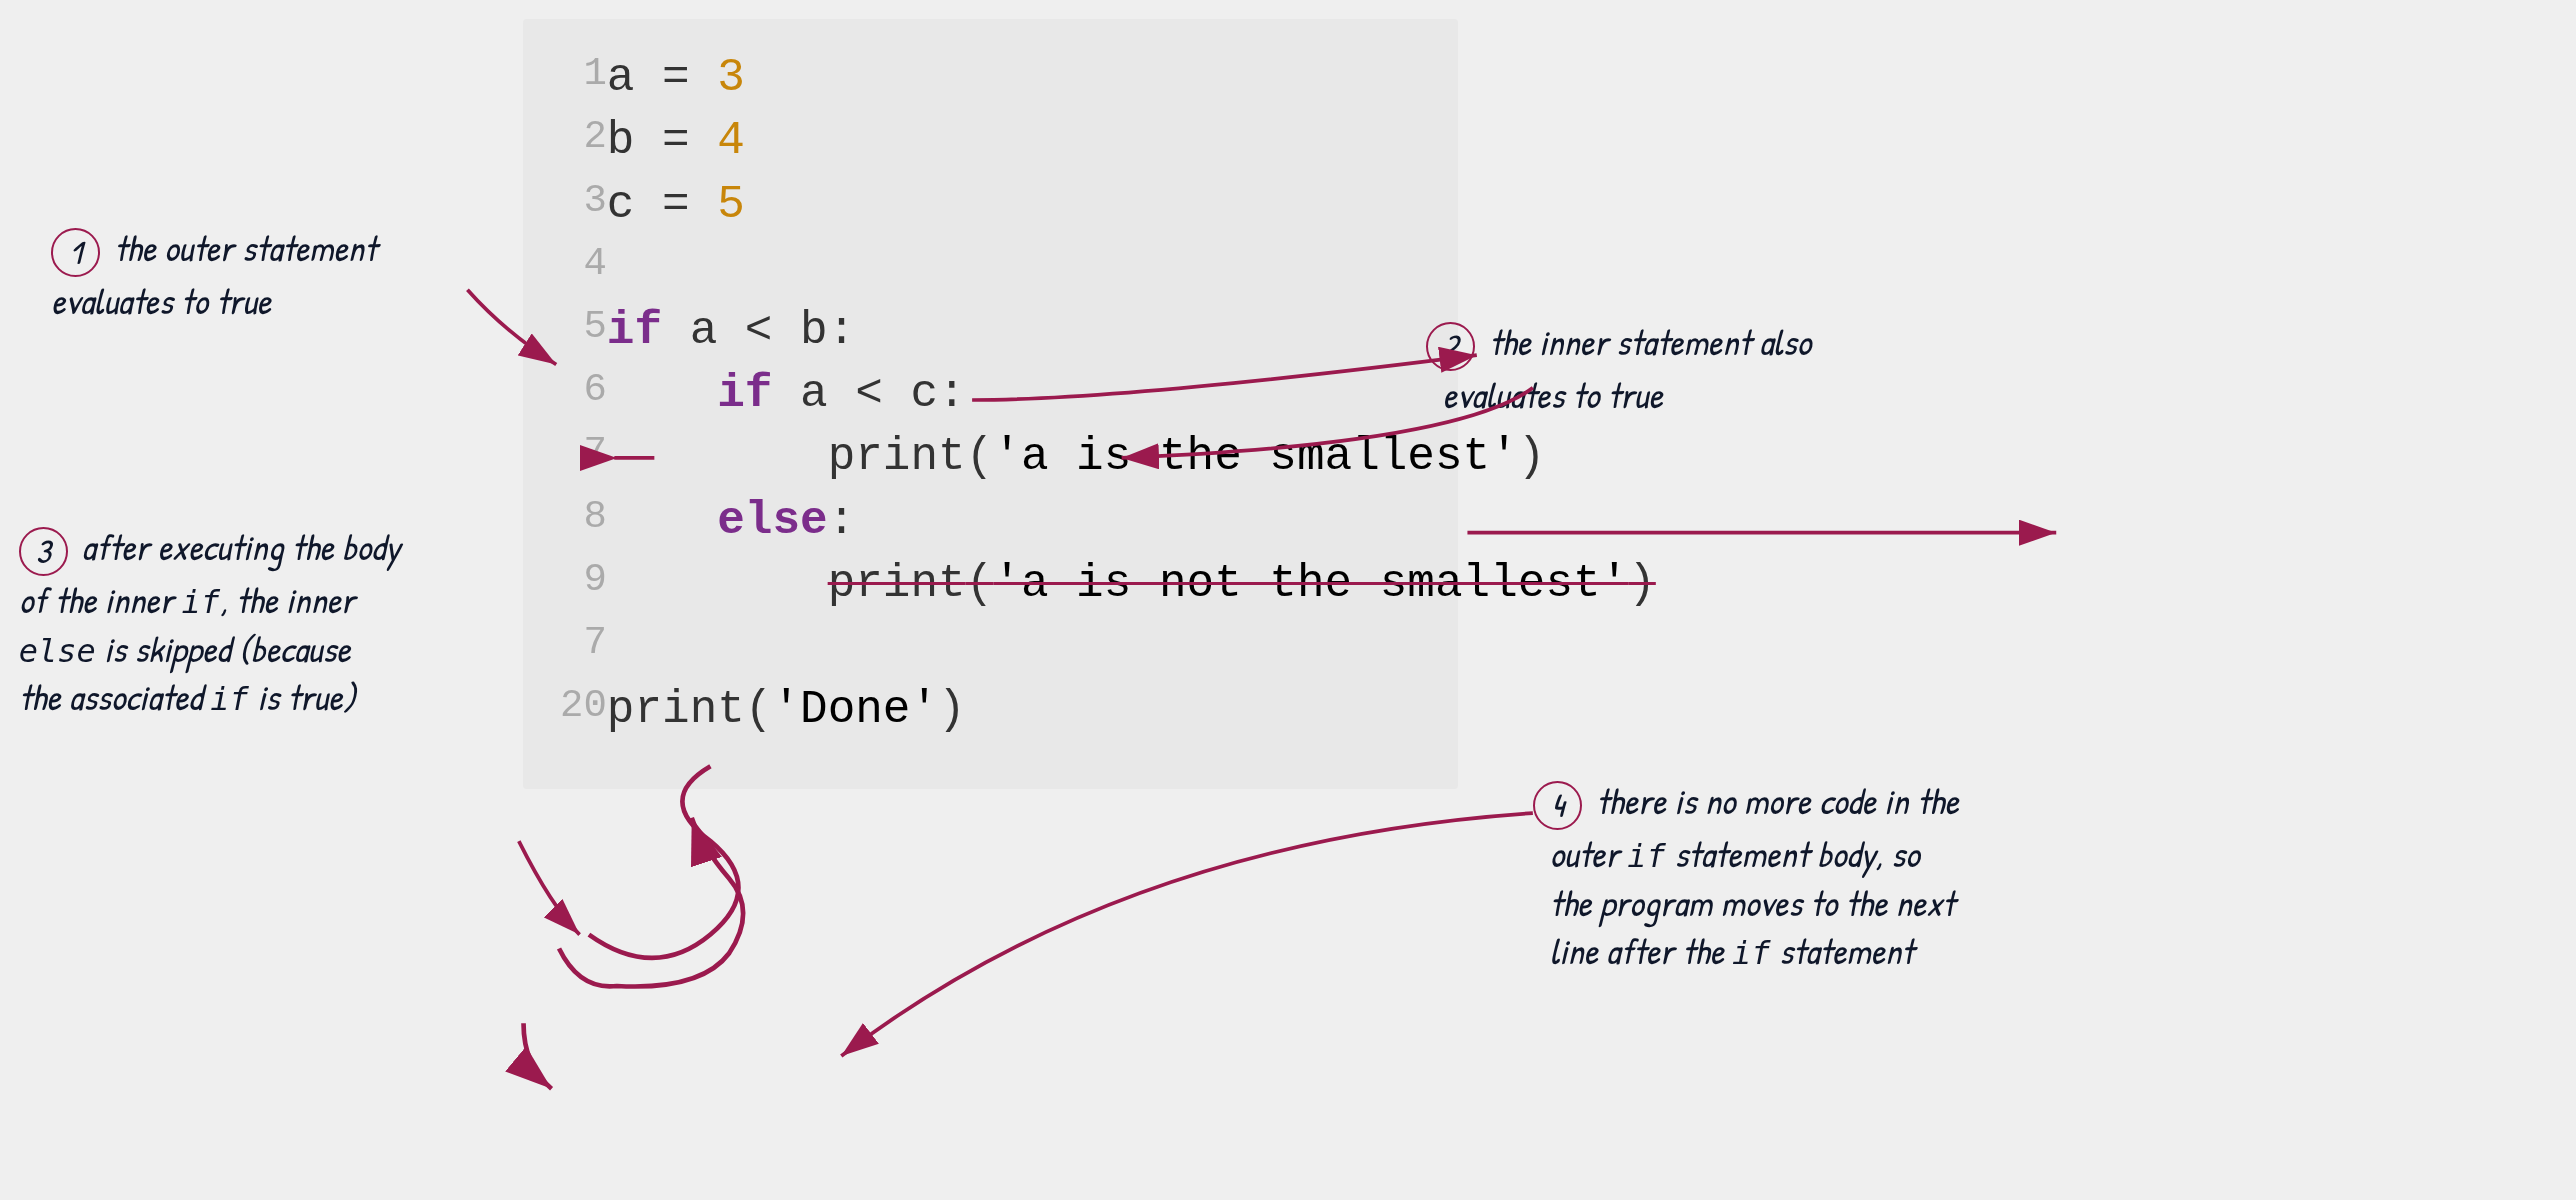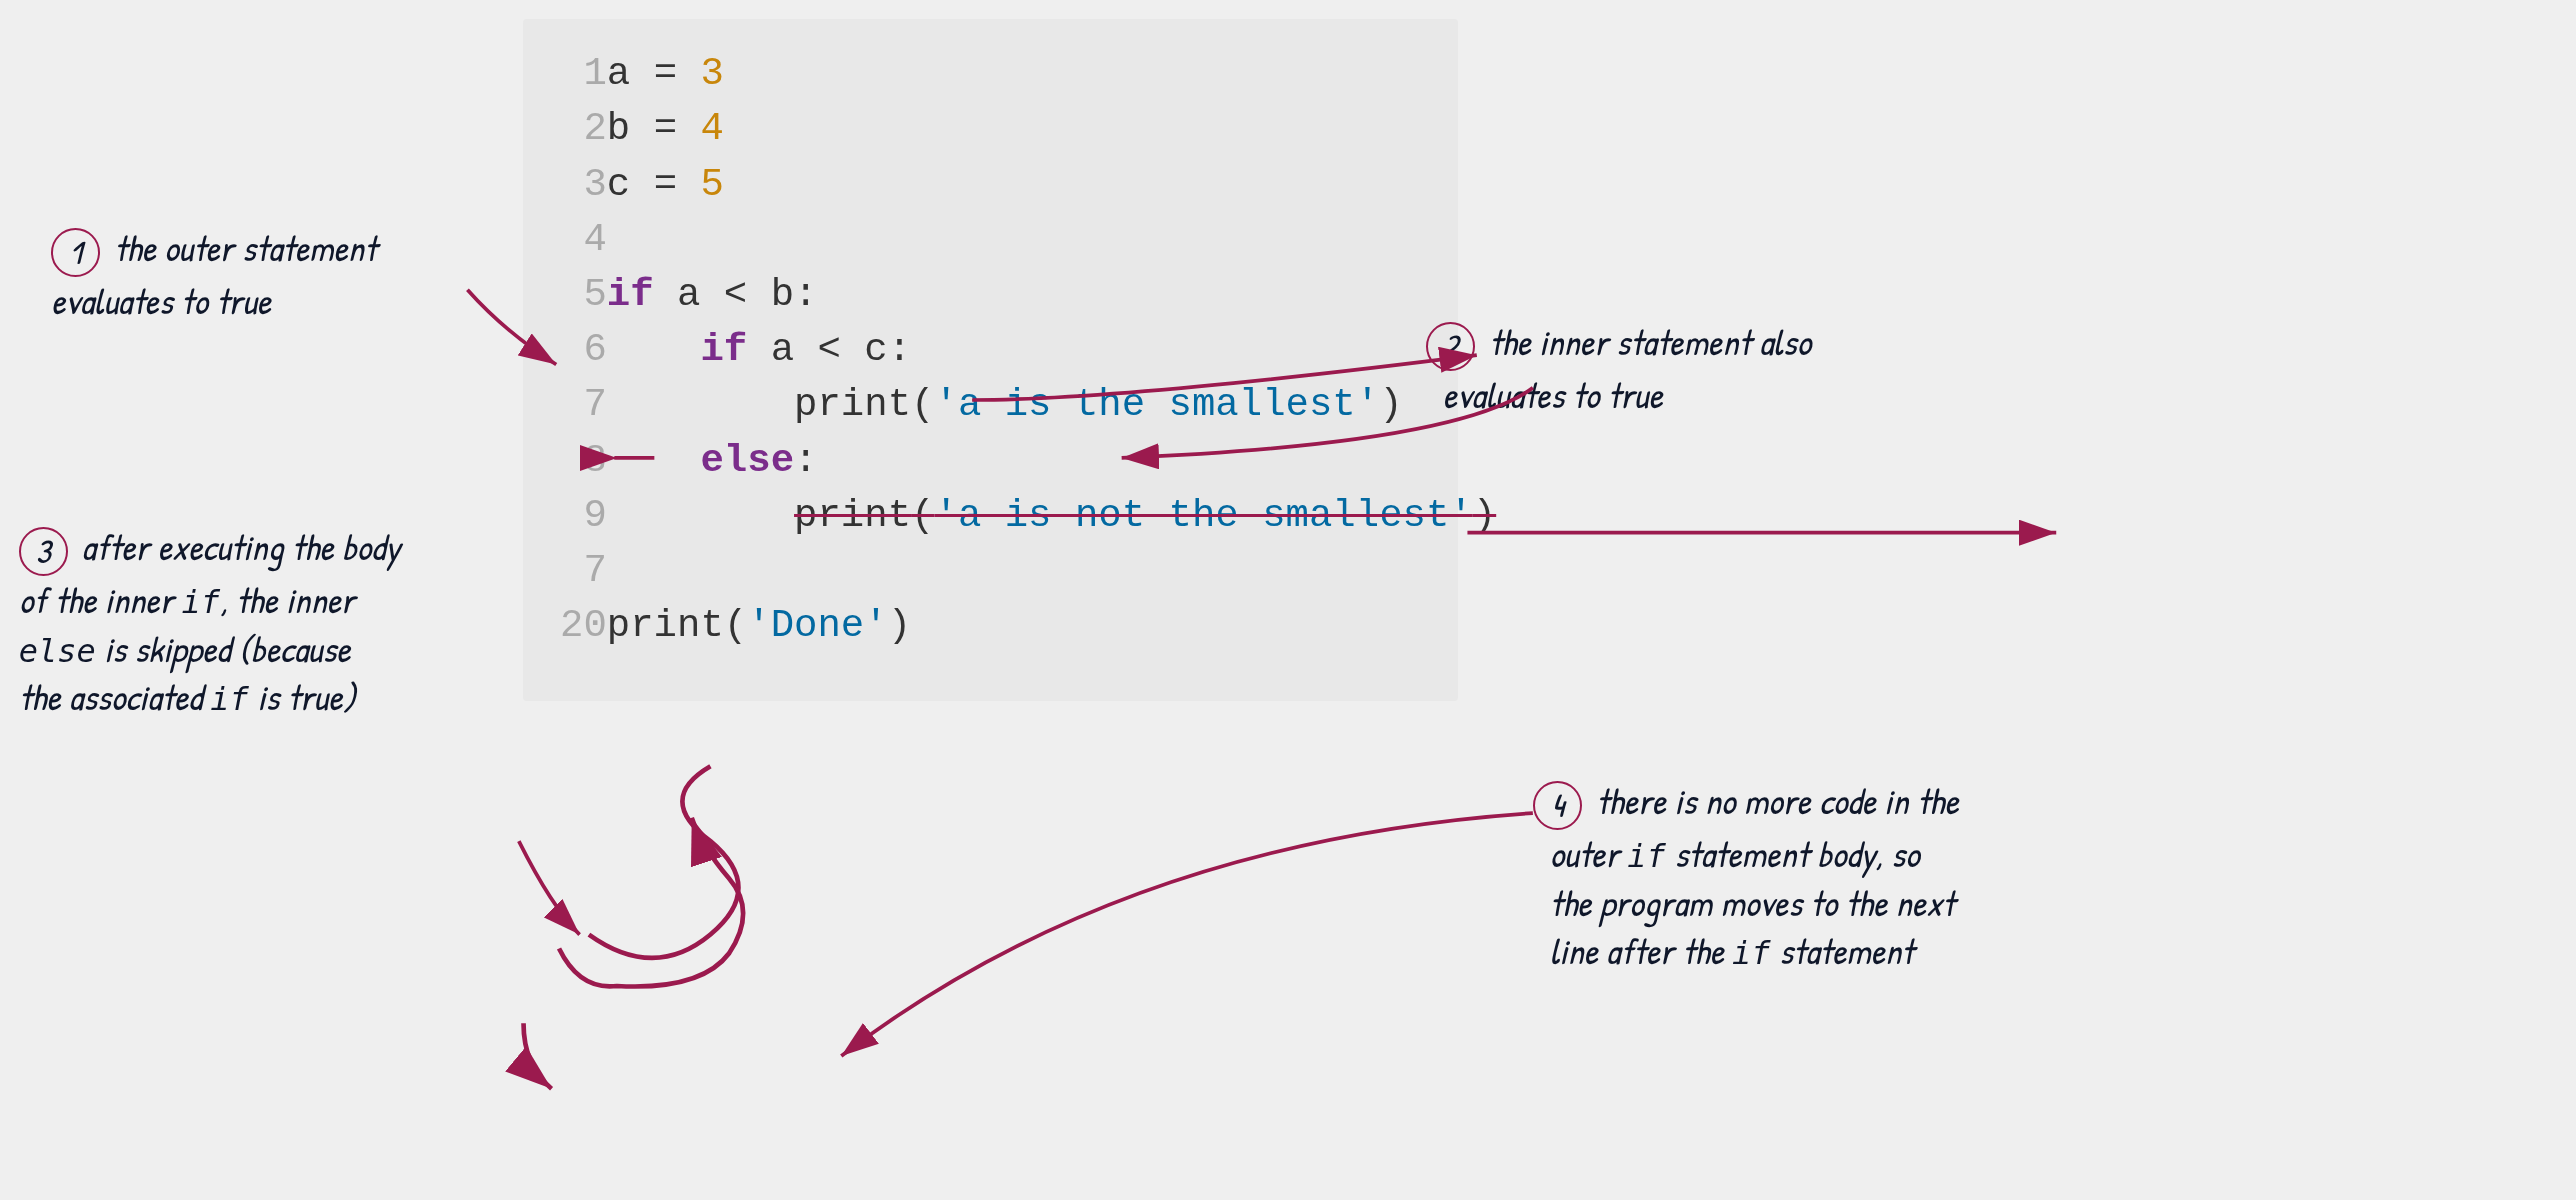--- a/index.html
+++ b/index.html
@@ -45,29 +45,29 @@
       color: #aaa;
       font-size: 39px;
       font-family: 'Courier New', monospace;
       width: 56px;
       text-align: right;
       padding-right: 28px;
       user-select: none;
     }
 
     .code-line {
-      font-size: 39px;
+      font-size: 46px;
       font-family: 'Courier New', monospace;
       color: #333;
       white-space: pre;
     }
 
     .kw { color: #7b2d8b; font-weight: bold; }
     .num { color: #c8860a; }
-    .str { color: #0369a1; }
+    .str { color: #000000; }
     .op { color: #333; }
     .var { color: #333; }
 
     
     .annotation {
       position: absolute;
       font-family: 'Patrick Hand', 'Caveat', cursive, sans-serif;
       color: #0f172a;
       font-size: 36px;
       line-height: 1.35;

